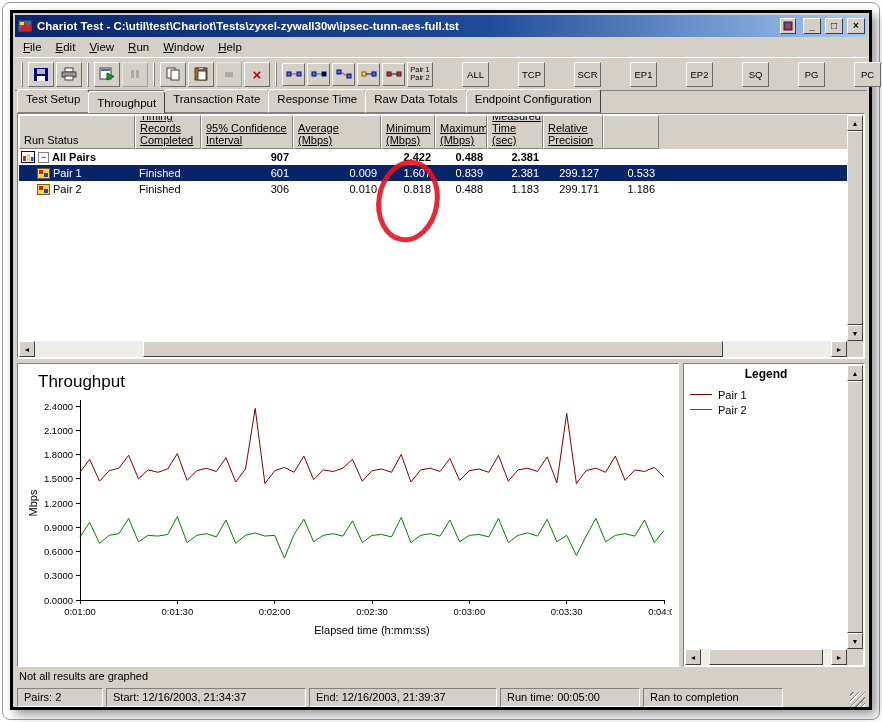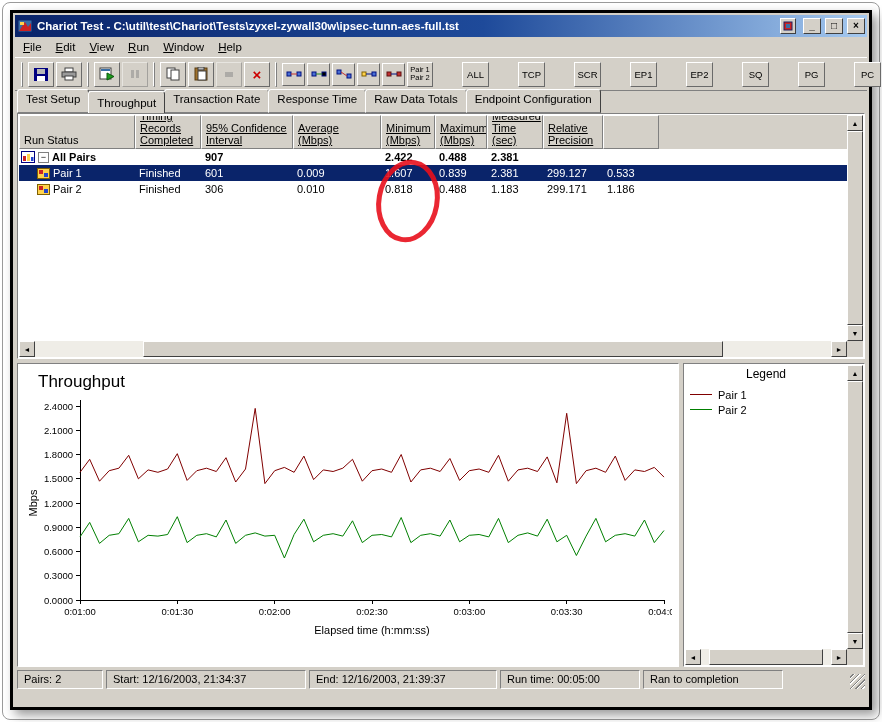--- a/index.html
+++ b/index.html
@@ -64,21 +64,21 @@
   .thead, .trow { display:grid;
      grid-template-columns:116px 66px 92px 88px 54px 52px 56px 60px 56px minmax(20px,1fr); }
   .thead { height:34px; background:#d4d0c8; }
   .th { border:1px solid; border-color:#fff #808080 #808080 #fff; font-size:11px;
         display:flex; flex-direction:column; justify-content:flex-end; padding:1px 4px 2px; overflow:hidden; }
   .th.num { text-align:left;text-decoration:underline; }
   .trow { height:16px; font-size:11px; align-items:center; }
   .trow.bold { font-weight:bold; }
   .trow.selected { background:#0a246a; color:#fff; }
   .td { padding:0 4px; white-space:nowrap; overflow:hidden; }
-  .td.num { text-align:left; }
+  .td.num { text-align:right; }
   .group-cell { display:flex; align-items:center; gap:3px; padding:0 2px; }
   .indent { width:13px; flex:0 0 13px; }
   .expander { width:11px; height:11px; flex:0 0 11px; border:1px solid #808080; background:#fff;
               color:#000; font-size:9px; line-height:9px; text-align:center; font-weight:normal; }
   .annotation-svg { position:absolute; left:0; top:0; pointer-events:none; z-index:5; }
 
   
   .sb-btn { width:16px; height:16px; background:#d4d0c8; border:1px solid;
             border-color:#fff #404040 #404040 #fff; font-size:7px; display:flex;
             align-items:center; justify-content:center; color:#000; flex:0 0 16px; }
@@ -93,21 +93,21 @@
   
   .main { flex:0 0 304px; display:flex; gap:4px; margin:4px 2px 0; }
   .chart-panel { flex:1; background:#fff; border:1px solid; border-color:#808080 #fff #fff #808080;
                  padding:4px 2px 0 6px; overflow:hidden; }
   .chart-title { font-size:17px; margin:4px 0 2px 14px; color:#000; }
   #chart-svg text.tk { font:9.5px "Liberation Sans", sans-serif; }
   #chart-svg text.axl { font:11px "Liberation Sans", sans-serif; }
 
   .legend-panel { flex:0 0 182px; position:relative; background:#fff;
                   border:1px solid; border-color:#808080 #fff #fff #808080; overflow:hidden; }
-  .legend-title { text-align:center; font-weight:normal; font-size:12px; padding:3px 16px 4px 0; }
+  .legend-title { text-align:center; font-weight:bold; font-size:12px; padding:3px 16px 4px 0; }
   .legend-items { padding:2px 6px; }
   .legend-item { display:flex; align-items:center; gap:6px; height:15px; font-size:11px; }
   .legend-swatch { width:22px; border-top:1px solid #000; }
 
   .note-row { flex:0 0 18px; font-size:11px; padding:3px 4px 0; }
 
   
   .statusbar { flex:0 0 24px; display:flex; gap:3px; padding:3px 2px 2px; align-items:stretch; }
   .status-panel { border:1px solid; border-color:#808080 #fff #fff #808080;
                   font-size:11px; padding:2px 6px; white-space:nowrap; overflow:hidden; }
@@ -480,20 +480,21 @@
       </div>
       <div class="hscroll">
         <div class="sb-btn">◄</div>
         <div class="h-thumb"></div>
         <div class="sb-btn">►</div>
       </div>
       <div class="corner"></div>
     </div>
   </div>
 
+  <div class="note-row">Not all results are graphed</div>
 
   <div class="statusbar">
     <div class="status-panel sp0">Pairs: 2</div>
     <div class="status-panel sp1">Start: 12/16/2003, 21:34:37</div>
     <div class="status-panel sp2">End: 12/16/2003, 21:39:37</div>
     <div class="status-panel sp3">Run time: 00:05:00</div>
     <div class="status-panel sp4">Ran to completion</div>
     <div class="status-fill"></div>
     <div class="size-grip"></div>
   </div>

